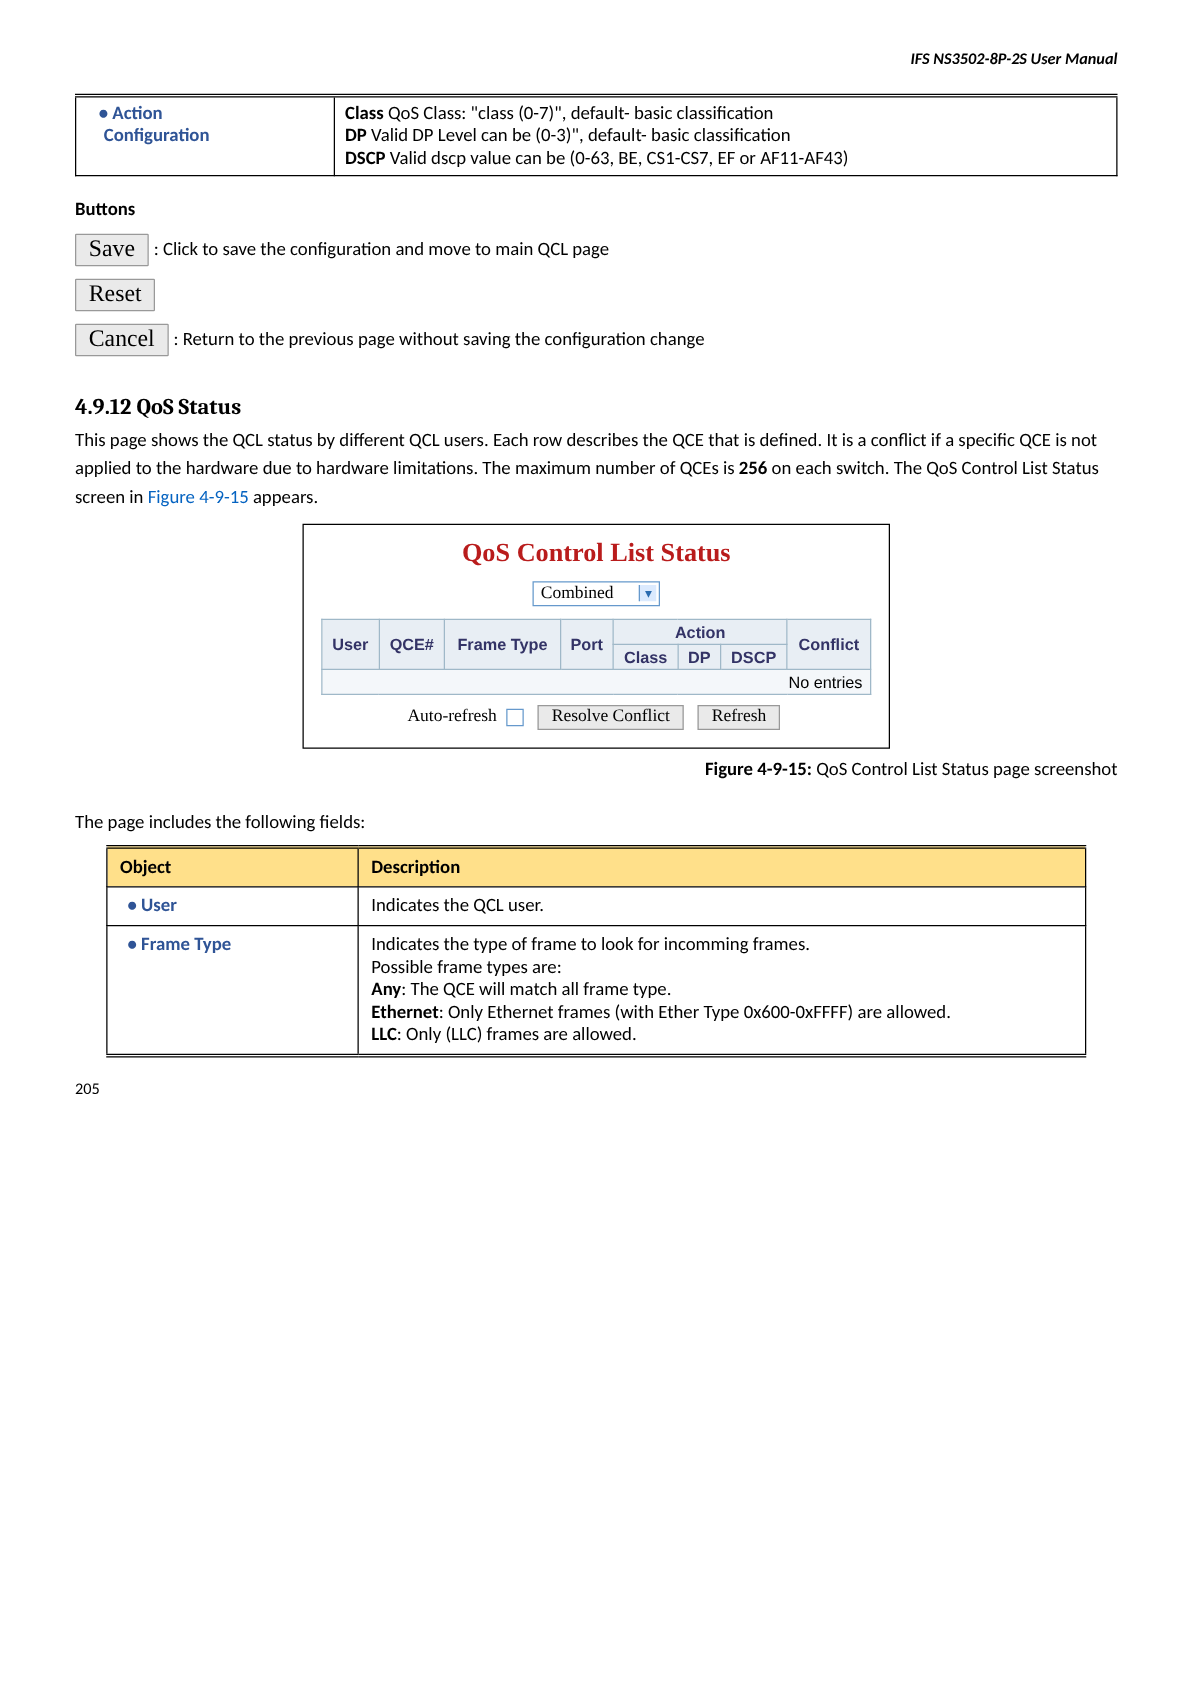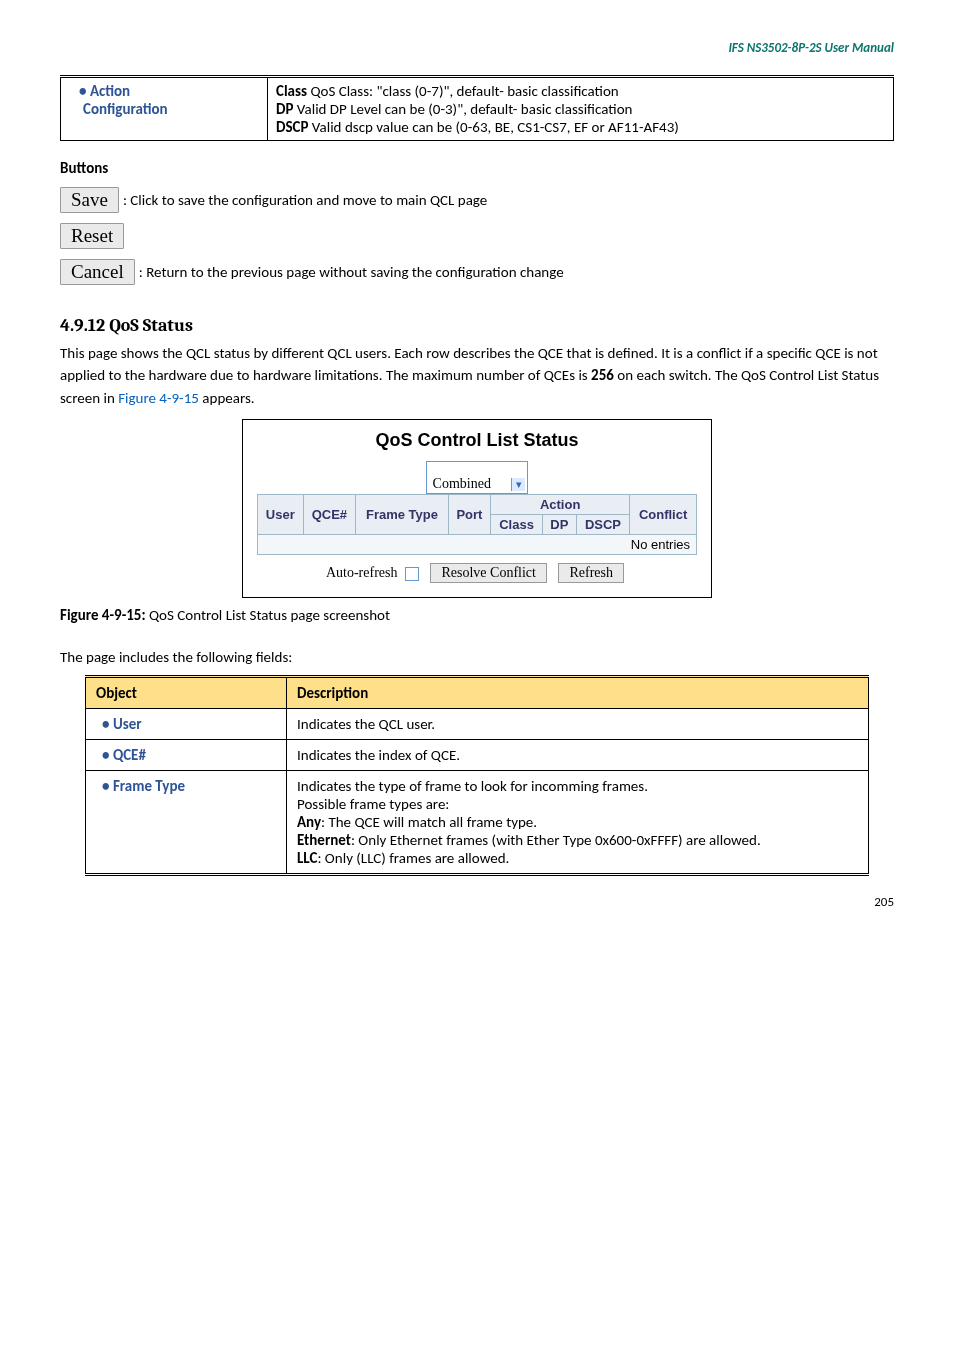--- a/index.html
+++ b/index.html
@@ -9,21 +9,21 @@
     margin: 0;
     padding: 40px 60px 30px 60px;
     width: 954px;
     box-sizing: border-box;
     background: #fff;
   }
   .running-header {
     text-align: right;
     font-style: italic;
     font-weight: bold;
-    color: #0f766e;
+    color: #000000;
     font-size: 13px;
     margin-bottom: 20px;
   }
   table.frame-table {
     border-collapse: collapse;
     width: 100%;
     margin: 0 0 18px 0;
   }
   table.frame-table td {
     border: 1px solid #000;
@@ -68,32 +68,33 @@
   .fig-link { color: #0563c1; }
   .qcl-box {
     border: 1px solid #000;
     width: 440px;
     margin: 10px auto 8px auto;
     padding: 10px 14px 14px 14px;
     text-align: center;
     background: #fff;
   }
   .qcl-title {
-    color: #000000;
-    font-family: Liberation Sans, sans-serif;
-    font-weight: bold;
-    font-size: 18px;
+    color: #b91c1c;
+    font-family: Liberation Serif, serif;
+    font-weight: bold;
+    font-size: 21px;
     margin-bottom: 10px;
   }
   .qcl-select {
     display: inline-block;
     border: 1px solid #6699cc;
     font-family: "Times New Roman", serif;
     font-size: 14px;
-    padding: 14px 2px 1px 6px;
+    padding: 1px 2px 1px 6px;
+    margin-bottom: 10px;
   }
   .qcl-select .sel-arrow {
     display: inline-block;
     background: #dbeafe;
     border-left: 1px solid #6699cc;
     color: #2b6cb0;
     padding: 0 4px;
     margin-left: 20px;
     font-size: 11px;
   }
@@ -130,41 +131,41 @@
     vertical-align: middle;
   }
   .qcl-footer .fbtn {
     display: inline-block;
     border: 1px solid #999;
     background: #eaeaea;
     padding: 1px 10px;
     margin: 0 4px;
   }
   .fig-caption {
-    text-align: left;
+    text-align: right;
     margin: 6px 0 22px 0;
   }
   table.desc-table {
     border-collapse: collapse;
     width: 94%;
     margin: 6px auto 0 auto;
   }
   table.desc-table th, table.desc-table td {
     border: 1px solid #000;
     padding: 6px 10px;
     text-align: left;
     vertical-align: top;
   }
   table.desc-table th {
     background: #ffe08a;
   }
   table.desc-table tr.top-thick th, table.desc-table tr.top-thick td { border-top: 3px double #000; }
   table.desc-table tr.bottom-thick td { border-bottom: 3px double #000; }
   .footer-pg {
-    text-align: right;
+    text-align: left;
     font-size: 13px;
     margin-top: 18px;
   }
 </style>
 </head>
 <body>
 
 <div class="running-header">IFS  NS3502-8P-2S  User  Manual</div>
 
 <table class="frame-table">
@@ -248,24 +249,20 @@
 <table class="desc-table">
   <tbody>
       <tr class="top-thick">
     <th style="width:180px">Object</th>
     <th>Description</th>
   </tr>
   <tr>
     <td><span style="padding-left:6px" class="obj-bullet">• <span>User</span></span></td>
     <td>Indicates the QCL user.</td>
   </tr>
-  <tr>
-    <td><span style="padding-left:6px" class="obj-bullet">• <span>QCE#</span></span></td>
-    <td>Indicates the index of QCE.</td>
-  </tr>
   <tr class="bottom-thick">
     <td><span style="padding-left:6px" class="obj-bullet">• <span>Frame Type</span></span></td>
     <td>
       <div>Indicates the type of frame to look for incomming frames.</div>
       <div>Possible frame types are:</div>
       <div><span class="desc-strong">Any</span><span>: The QCE will match all frame type.</span></div>
       <div><span class="desc-strong">Ethernet</span><span>: Only Ethernet frames (with Ether Type 0x600-0xFFFF) are allowed.</span></div>
       <div><span class="desc-strong">LLC</span><span>: Only (LLC) frames are allowed.</span></div>
     </td>
   </tr>

